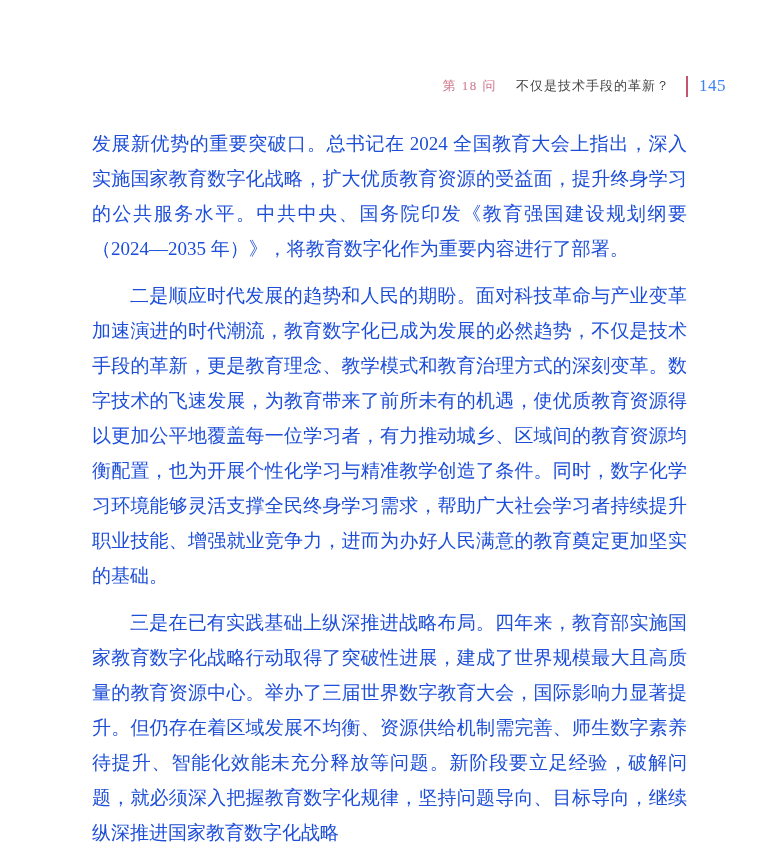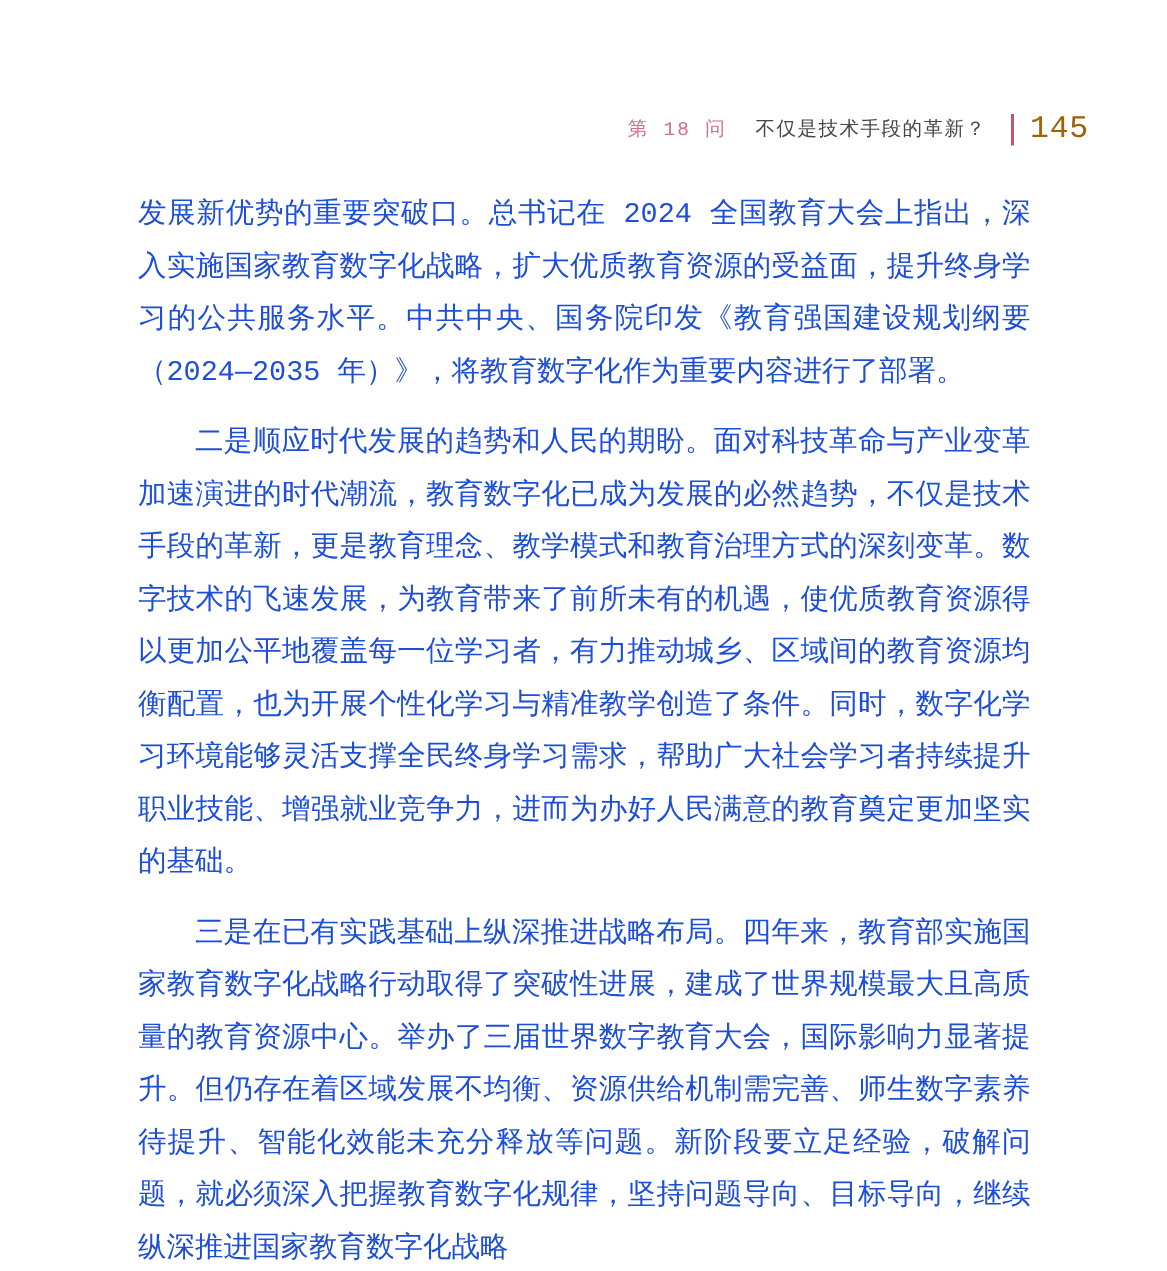--- a/index.html
+++ b/index.html
@@ -6,21 +6,21 @@
     margin: 0;
     padding: 0;
     background: #ffffff;
   }
   .page {
     position: relative;
     width: 778px;
     height: 847px;
     background: #ffffff;
     overflow: hidden;
-    font-family: Liberation Mono, monospace;
+    font-family: Liberation Serif, serif;
   }
 
   
   .running-head {
     position: absolute;
     top: 74px;
     right: 52px;
     display: flex;
     align-items: center;
     height: 24px;
@@ -38,22 +38,22 @@
     letter-spacing: 1px;
   }
   .head-divider {
     width: 2px;
     height: 21px;
     margin-left: 16px;
     margin-right: 11px;
     background: #c4556e;
   }
   .folio {
-    color: #a16207;
-    font-size: 21px;
+    color: #3b82f6;
+    font-size: 17px;
     letter-spacing: 0.5px;
   }
 
   
   .text-block {
     position: absolute;
     left: 92px;
     top: 126px;
     width: 595px;
     color: #1d4ed8;

